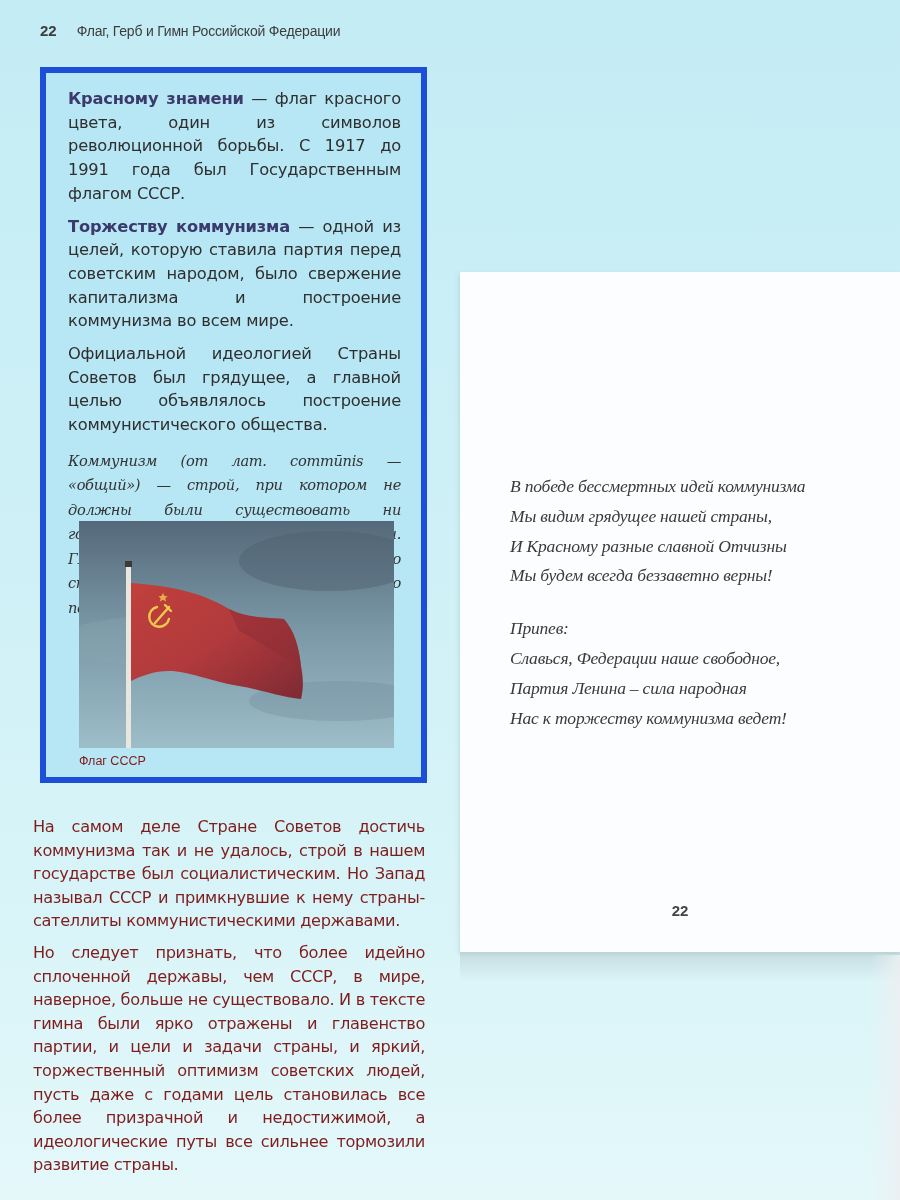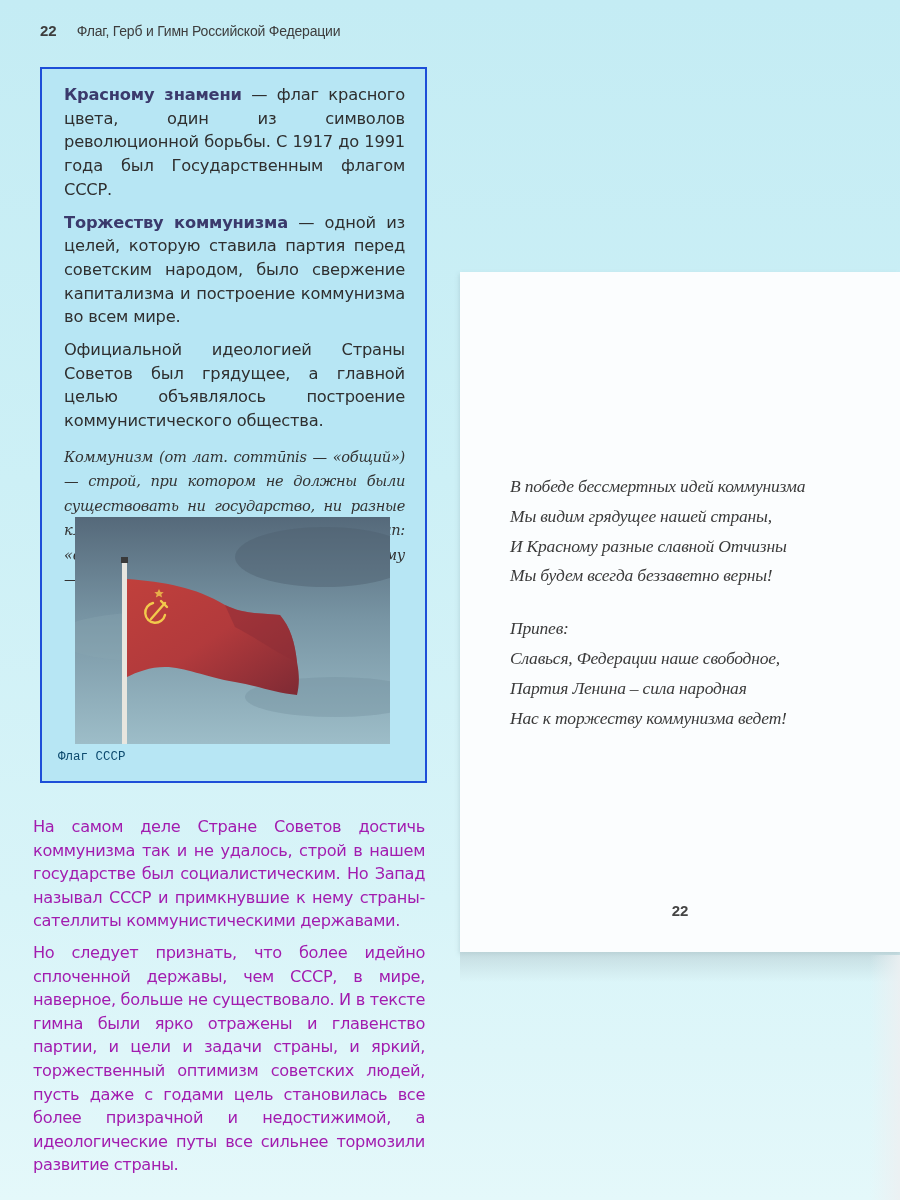--- a/index.html
+++ b/index.html
@@ -19,21 +19,21 @@
     color: #3d3d3d;
   }
   .running-header .page-num { font-weight: bold; font-size: 15px; }
   .running-header .chapter-title { font-size: 14px; letter-spacing: -0.2px; }
 
   
   .info-box {
     position: absolute; left: 40px; top: 67px;
     width: 387px; height: 716px;
     background: #b7e6f4;
-    border: 2px solid #1d4ed8;
+    border: 6px solid #1d4ed8;
     padding: 14px 20px 0 22px;
   }
   .info-box p.sans {
     font-family: "DejaVu Sans", sans-serif;
     font-size: 16.3px; line-height: 23.7px;
     color: #2f2f2f;
     text-align: justify;
     margin-bottom: 9px;
     letter-spacing: -0.2px;
   }
@@ -49,31 +49,31 @@
   }
 
   .flag-photo {
     position: absolute; left: 33px; top: 448px;
     width: 315px; height: 227px;
     overflow: hidden;
     background: linear-gradient(180deg, #5d7383 0%, #72909f 35%, #8eaebb 70%, #9abbc6 100%);
   }
   .flag-photo svg { display: block; width: 100%; height: 100%; }
   .flag-caption {
-    position: absolute; left: 16px; top: 681px;
-    font-family: Liberation Mono, monospace;
-    font-size: 12.5px; color: #0c4a6e;
+    position: absolute; left: 33px; top: 681px;
+    font-family: Liberation Sans, sans-serif;
+    font-size: 12.5px; color: #7f1d1d;
   }
 
   
   .body-text {
     position: absolute; left: 33px; top: 815px; width: 392px;
     font-family: "DejaVu Sans", sans-serif;
     font-size: 16.2px; line-height: 23.6px;
-    color: #a21caf;
+    color: #7f1d1d;
     letter-spacing: -0.35px;
   }
   .body-text p { text-align: justify; margin-bottom: 8px; }
 
   
   .insert-page {
     position: absolute; left: 460px; top: 272px;
     width: 440px; height: 680px;
     background: #fbfdfe;
     box-shadow: -1px 2px 4px rgba(120,150,160,0.25);

